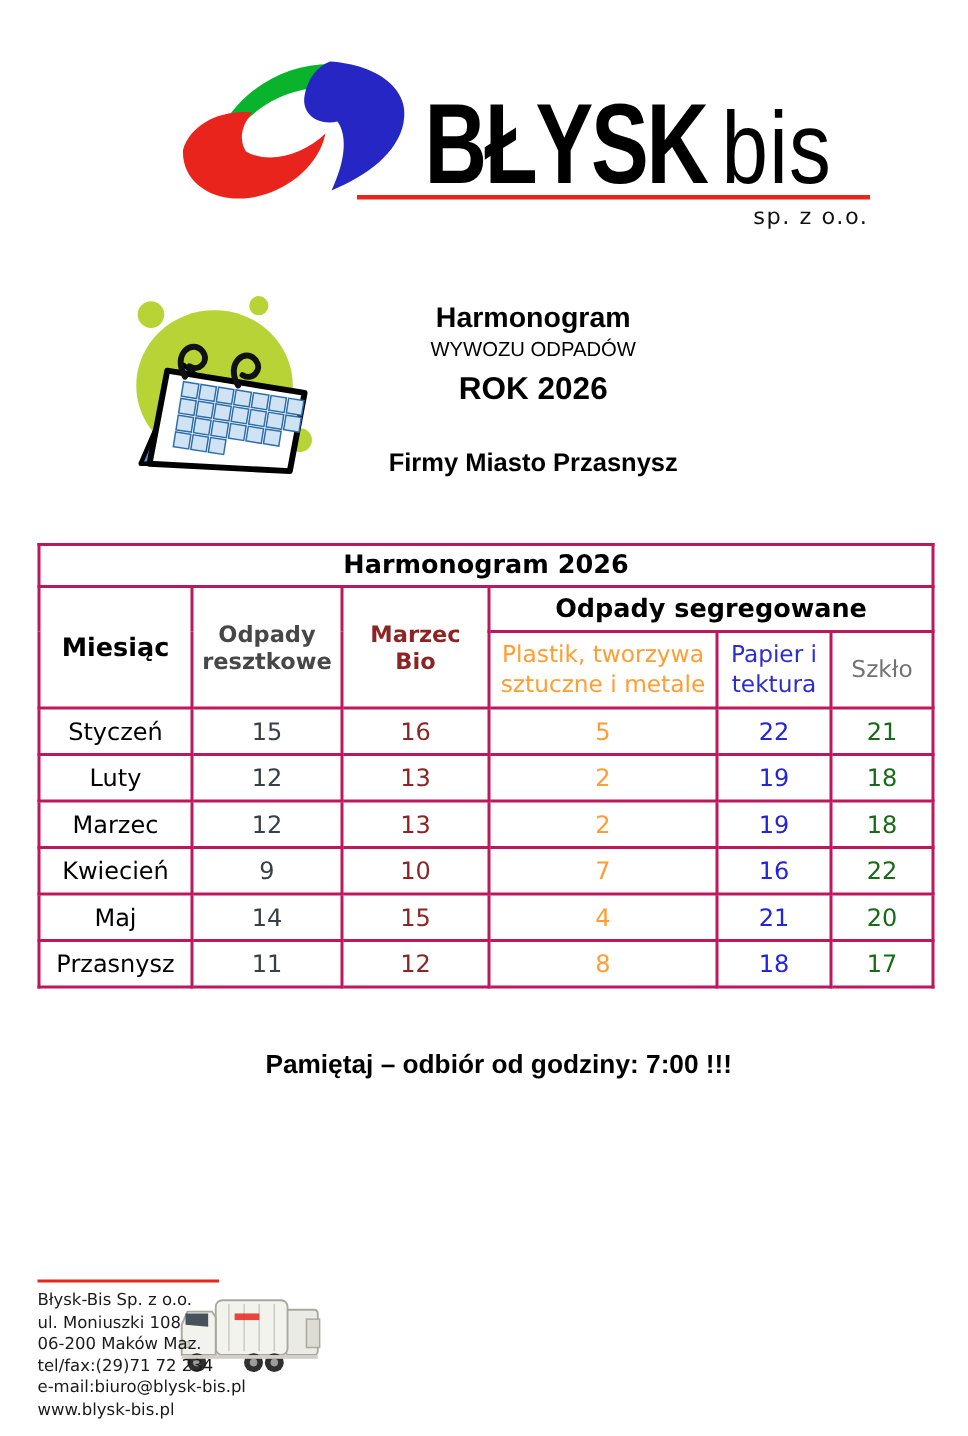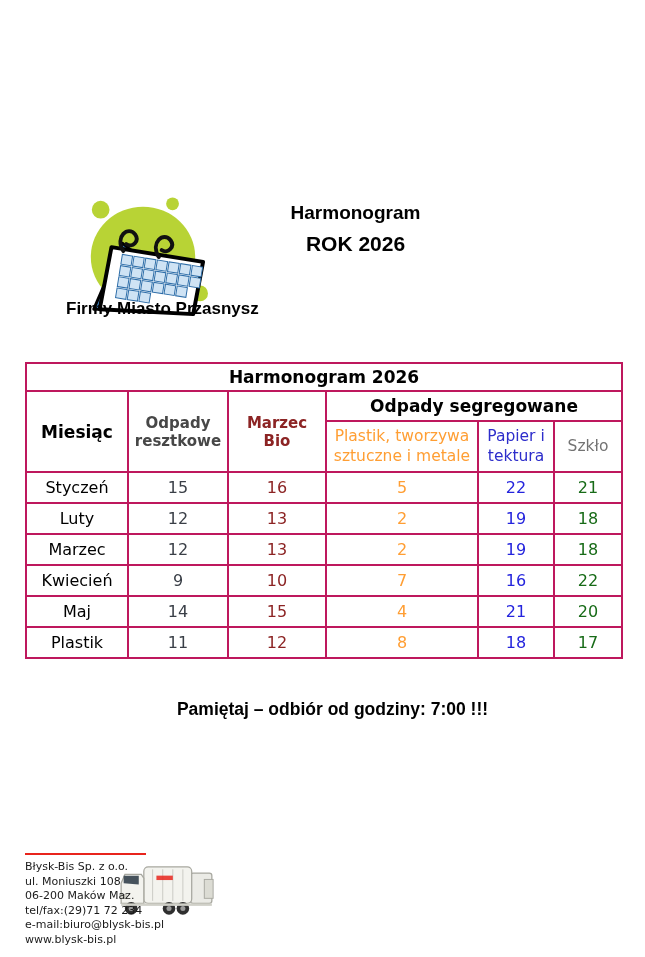--- a/index.html
+++ b/index.html
@@ -19,21 +19,21 @@
   .logo-underline{position:absolute;left:120px;top:92px;width:342px;height:3px;background:#e8241c;}
   .logo-sub{position:absolute;left:165px;top:97px;width:296px;text-align:right;
             font-size:15px;letter-spacing:1px;color:#111;}
 
   
   .cal-icon{position:absolute;left:74px;top:192px;width:138px;height:128px;}
   .doc-head{position:absolute;left:66px;right:0;top:202px;text-align:center;}
   .doc-title{font-family:"Liberation Sans",sans-serif;font-weight:bold;font-size:19px;}
   .doc-subtitle{font-family:"Liberation Sans",sans-serif;font-size:13.5px;margin-top:1px;}
   .doc-year{font-family:"Liberation Sans",sans-serif;font-weight:bold;font-size:21px;margin-top:8px;}
-  .doc-audience{position:absolute;left:66px;right:0;top:299px;text-align:left;
+  .doc-audience{position:absolute;left:66px;right:0;top:299px;text-align:center;
                 font-family:"Liberation Sans",sans-serif;font-weight:bold;font-size:17px;}
 
   
   .sched{position:absolute;left:25px;top:362px;width:596px;border-collapse:collapse;table-layout:fixed;}
   .sched td{border:2px solid #be185d;text-align:center;vertical-align:middle;padding:0 2px;}
   .t-title{height:26px;font-weight:bold;font-size:17px;}
   .h-month{font-weight:bold;font-size:17px;}
   .h-residual{font-weight:bold;font-size:15px;color:#474747;}
   .h-bio{font-weight:bold;font-size:15px;color:#8c2424;}
   .h-seg{height:28px;font-weight:bold;font-size:17px;}
@@ -57,20 +57,33 @@
   .footer-rule{position:absolute;left:0;top:0;width:121px;height:2px;background:#e8241c;}
   .footer-text{position:absolute;left:0;top:7px;font-size:11px;line-height:14.6px;
                color:#1a1a1a;z-index:2;}
   .truck-img{position:absolute;left:90px;top:5px;width:103px;height:63px;z-index:1;}
 </style>
 </head>
 <body>
 
 <div class="page">
 
+  <div class="logo">
+    <svg class="logo-swoosh" viewBox="0 0 162 102" aria-hidden="true">
+      <path d="M30,46 C48,16 80,2 110,5 C106,10 103,15 102,20 C78,20 54,30 40,50 Z" fill="#09b32b"></path>
+      <path d="M102,3 C134,5 156,22 151,44 C147,64 127,79 103,89 C112,70 114,53 107,43 C94,46 83,38 85,26 C87,14 94,6 102,3 Z" fill="#2526c4"></path>
+      <path d="M4,62 C9,45 29,35 50,37 C43,46 41,55 46,63 C62,72 84,65 99,51 C95,71 75,90 48,94 C23,97 3,83 4,62 Z" fill="#e8241c"></path>
+    </svg>
+    <div class="brand-line">
+      <span class="brand">BŁYSK</span>
+      <span class="brand-suffix">bis</span>
+    </div>
+    <div class="logo-underline"></div>
+    <div class="logo-sub">sp. z o.o.</div>
+  </div>
 
   <svg class="cal-icon" viewBox="0 0 140 130" aria-hidden="true">
     <ellipse cx="70" cy="66" rx="53" ry="51" fill="#b8d335"></ellipse>
     <circle cx="27" cy="18" r="9" fill="#b8d335"></circle>
     <circle cx="100" cy="12" r="6.5" fill="#b8d335"></circle>
     <circle cx="128" cy="103" r="8" fill="#b8d335"></circle>
     <polygon points="20,119 49,52 59,60 44,119" fill="#4d9ae5" stroke="#000" stroke-width="3" stroke-linejoin="round"></polygon>
     <polygon points="38,56 131,71 121,124 26,119" fill="#ffffff" stroke="#000" stroke-width="4" stroke-linejoin="round"></polygon>
     <g transform="rotate(9 46 70)">
       <g fill="#cfe3f4" stroke="#2d6da8" stroke-width="1">
@@ -98,20 +111,21 @@
           <rect x="60" y="97.5" width="10.5" height="10"></rect>
           <rect x="72" y="97.5" width="10.5" height="10"></rect>
       </g>
     </g>
     <path d="M50,60 c-9,-15 5,-26 12,-17 c5,7 -3,14 -9,10" fill="none" stroke="#111" stroke-width="4" stroke-linecap="round"></path>
     <path d="M86,66 c-9,-15 5,-26 12,-17 c5,7 -3,14 -9,10" fill="none" stroke="#111" stroke-width="4" stroke-linecap="round"></path>
   </svg>
 
   <div class="doc-head">
     <div class="doc-title">Harmonogram</div>
+    <div class="doc-subtitle">WYWOZU ODPADÓW</div>
     <div class="doc-year">ROK 2026</div>
   </div>
   <div class="doc-audience">Firmy Miasto Przasnysz</div>
 
   <table class="sched">
     <colgroup>
       <col style="width:102px">
         <col style="width:100px">
         <col style="width:98px">
       <col style="width:152px">
@@ -167,21 +181,21 @@
       </tr>
       <tr class="d-row">
         <td>Maj</td>
         <td class="c-residual">14</td>
         <td class="c-bio">15</td>
         <td class="c-plastic">4</td>
         <td class="c-paper">21</td>
         <td class="c-glass">20</td>
       </tr>
       <tr class="d-row">
-        <td>Plastik</td>
+        <td>Przasnysz</td>
         <td class="c-residual">11</td>
         <td class="c-bio">12</td>
         <td class="c-plastic">8</td>
         <td class="c-paper">18</td>
         <td class="c-glass">17</td>
       </tr>
     </tbody>
   </table>
 
   <div class="reminder">Pamiętaj – odbiór od godziny: 7:00 !!!</div>

